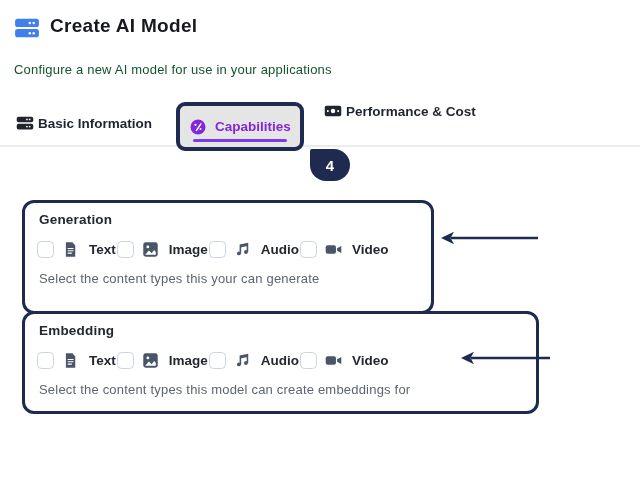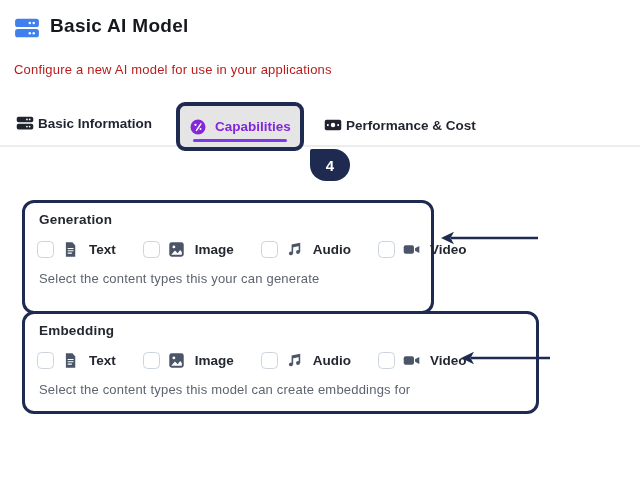--- a/index.html
+++ b/index.html
@@ -2,50 +2,50 @@
 <html><head>
 <meta charset="utf-8">
 <style>
   * { margin:0; padding:0; box-sizing:border-box; }
   html,body { width:640px; height:480px; background:#ffffff; overflow:hidden;
     font-family:"Liberation Sans", sans-serif; color:#1f2937; }
   .abs { position:absolute; }
 
   
   .page-title { left:50px; top:15px; font-size:19px; font-weight:700; letter-spacing:.3px; color:#16181d; }
-  .subtitle   { left:14px; top:62px; font-size:13px; color:#b91c1c; letter-spacing:.2px; }
+  .subtitle   { left:14px; top:62px; font-size:13px; color:#14532d; letter-spacing:.2px; }
   .hdr-icon   { left:14px; top:15px; width:26px; height:26px; }
 
   
   .tabbar-divider { left:0; top:145px; width:640px; height:2px; background:#ececee; }
   .tab { display:flex; align-items:center; gap:4px; font-size:13.5px; font-weight:700;
          color:#1f2430; cursor:pointer; }
   .tab svg { width:18px; height:18px; }
   .tab-basic { left:16px; top:114px; }
-  .tab-perf  { left:324px; top:116px; }
+  .tab-perf  { left:324px; top:102px; }
   .active-tab-box { left:176px; top:102px; width:128px; height:49px;
     border:4px solid #1f2a50; border-radius:9px; background:#e5e5e5;
     display:flex; align-items:center; justify-content:center; gap:8px; }
   .active-tab-box .tab-label { color:#8327d8; font-size:13.5px; font-weight:700; }
   .tab-underline { position:absolute; left:13px; right:13px; bottom:5px; height:3px;
     background:#7c3aed; border-radius:2px; }
 
   
   .step-badge { left:310px; top:149px; width:40px; height:32px; background:#1f2a50;
     border-radius:2px 17px 17px 17px; color:#fff; font-size:15px; font-weight:700;
     display:flex; align-items:center; justify-content:center; }
 
   
   .section { border:3.5px solid #1f2a50; border-radius:12px; background:#fff; }
   .section-generation { left:22px; top:200px; width:412px; height:114px; }
   .section-embedding  { left:22px; top:311px; width:517px; height:103px; }
   .section-label { position:absolute; left:14px; top:9px; font-size:13.5px;
     font-weight:700; color:#23272f; letter-spacing:.2px; }
   .options-row { position:absolute; left:12px; top:38px; display:flex;
-    align-items:center; gap:27px; }
+    align-items:center; gap:1px; }
   .option { display:flex; align-items:center; gap:8px; cursor:pointer; }
   .option svg { width:17px; height:17px; }
   .option-label { font-size:13.5px; font-weight:700; color:#23272f; margin-left:2px; }
   .cb { appearance:none; -webkit-appearance:none; width:17px; height:17px;
     border:1.6px solid #ccd4de; border-radius:4.5px; background:#fff; cursor:pointer; }
   .helper { position:absolute; left:14px; font-size:13px; color:#5d6470; letter-spacing:.2px; }
   .helper-generation { top:68px; }
   .helper-embedding  { top:68px; }
 
   
@@ -66,21 +66,21 @@
         <circle cx="18.2" cy="16.8" r="1.15" fill="#fff"></circle>
     </g>
   </defs>
 </svg>
 
 <span class="abs hdr-icon">
   <svg viewBox="0 0 24 24" width="26" height="26" fill="#4080ee">
       <use href="#stack"></use>
     </svg>
 </span>
-<h1 class="abs page-title">Basic AI Model</h1>
+<h1 class="abs page-title">Create AI Model</h1>
 <p class="abs subtitle">Configure a new AI model for use in your applications</p>
 
 <div class="abs tabbar-divider"></div>
 
 <div class="abs tab tab-basic">
   <svg viewBox="0 0 24 24" fill="#20242e">
       <use href="#stack"></use>
     </svg>
   <span class="tab-label">Basic Information</span>
 </div>

